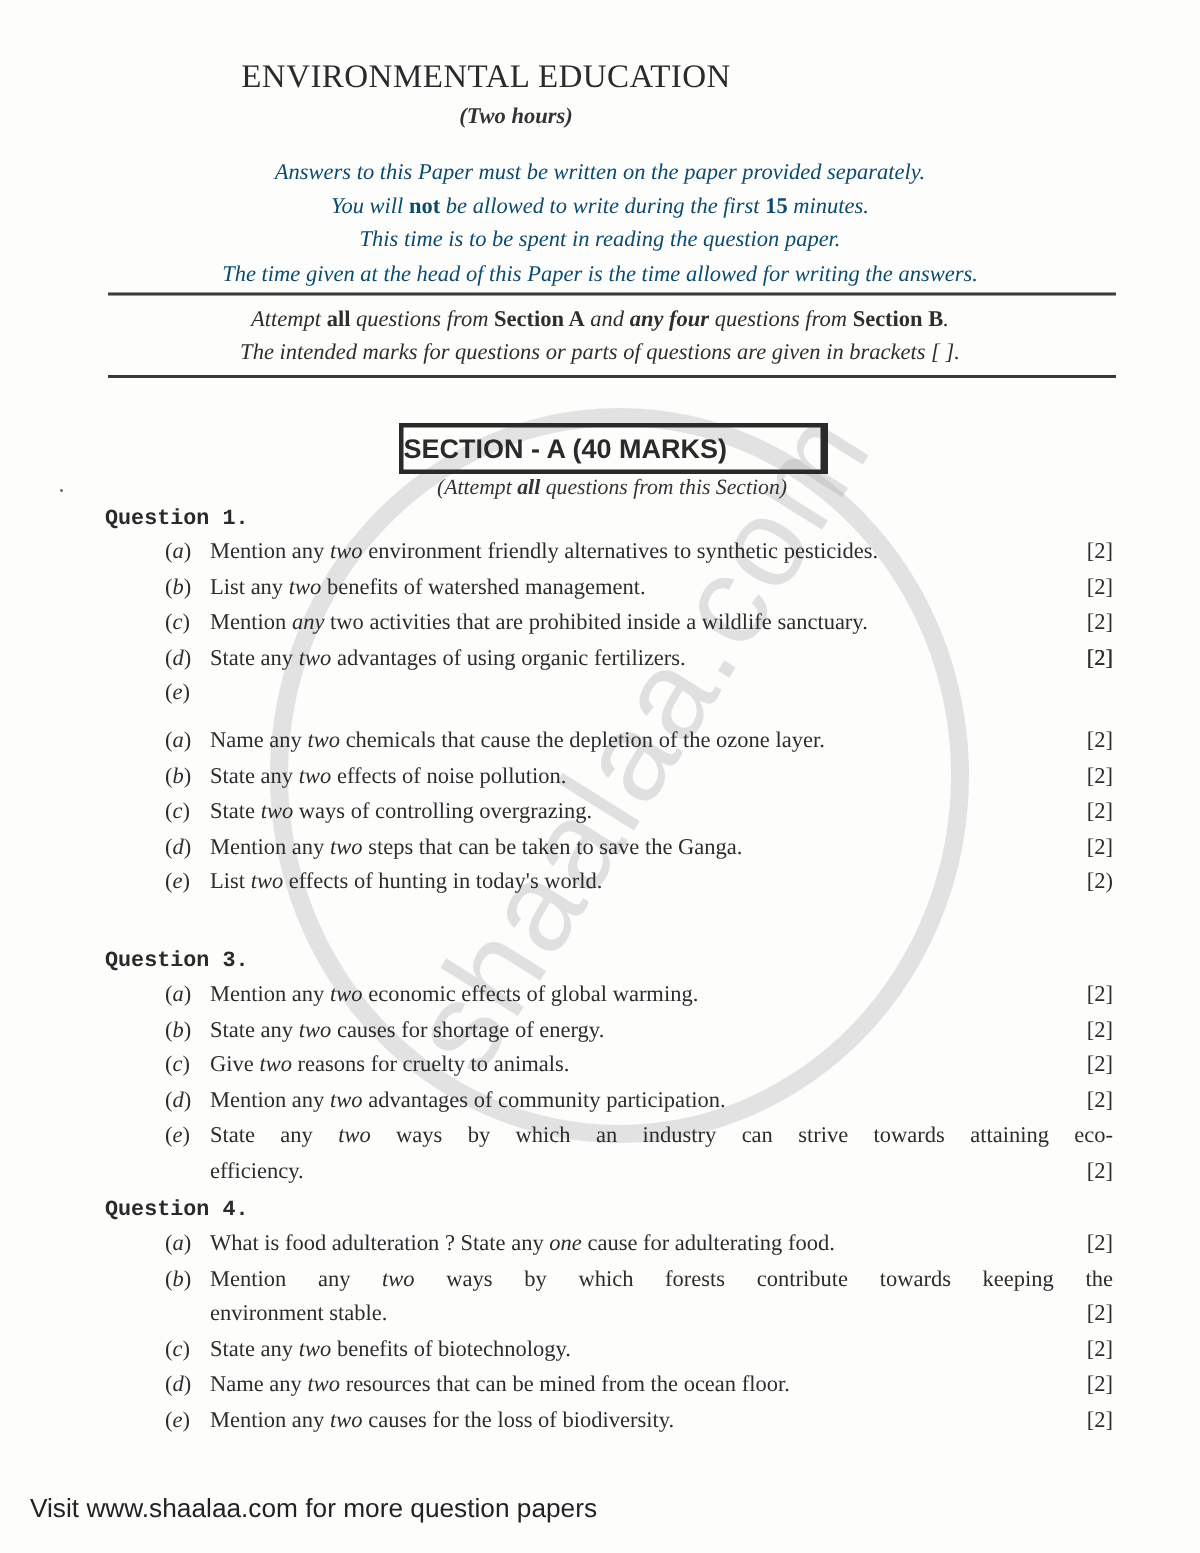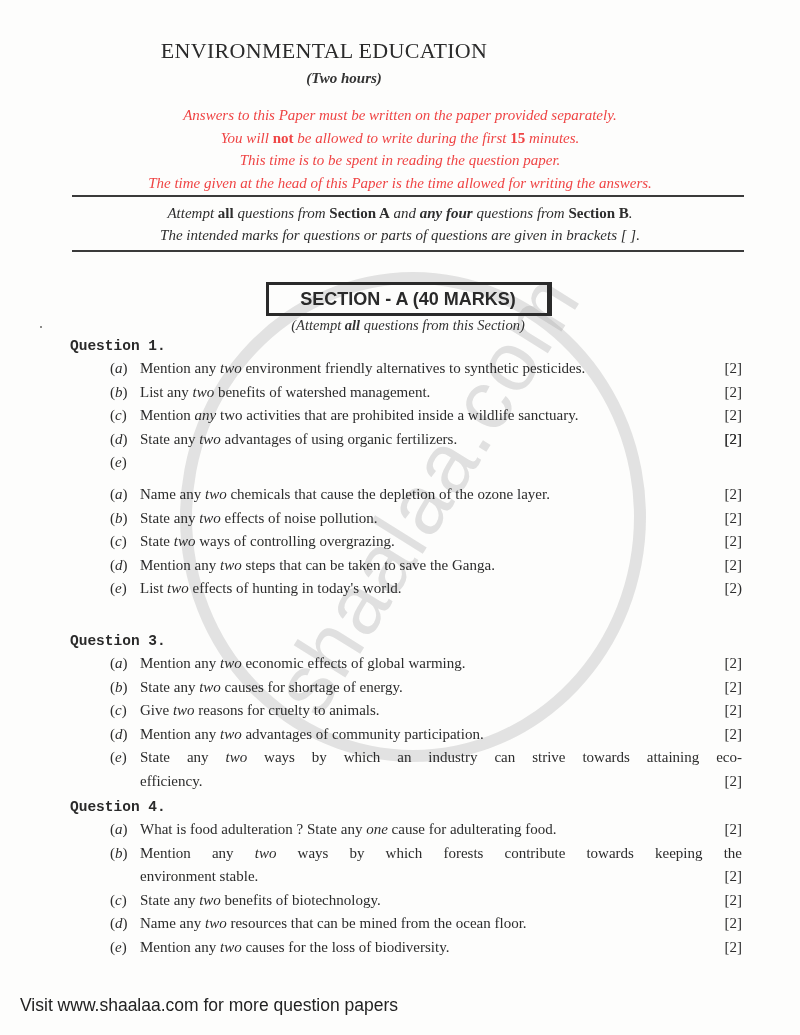--- a/index.html
+++ b/index.html
@@ -68,21 +68,21 @@
       color: #333;
     }
     .instructions {
       position: absolute;
       left: 0; top: 104px;
       width: 800px;
       text-align: center;
       font-size: 15px;
       font-style: italic;
       line-height: 22.5px;
-      color: #ef4444;
+      color: #0c4a6e;
     }
     .instructions b { font-weight: bold; font-style: normal; }
     .hr {
       position: absolute;
       left: 72px;
       width: 672px;
       height: 0;
       border-top: 2px solid #3a3a3a;
     }
     .hr1 { top: 195px; }
@@ -100,21 +100,21 @@
     .attempt b { font-style: normal; font-weight: bold; }
     .attempt b.it { font-style: italic; }
     .section-box {
       position: absolute;
       left: 266px; top: 282px;
       width: 286px;
       height: 34px;
       box-sizing: border-box;
       border: 3px solid #2a2a2a;
       border-right-width: 5px;
-      text-align: center;
+      text-align: left;
       font-family: "Liberation Sans", "DejaVu Sans", sans-serif;
       font-weight: bold;
       font-size: 18px;
       line-height: 28px;
       color: #2a2a2a;
     }
     .section-note {
       position: absolute;
       left: 0; top: 317px;
       width: 816px;

